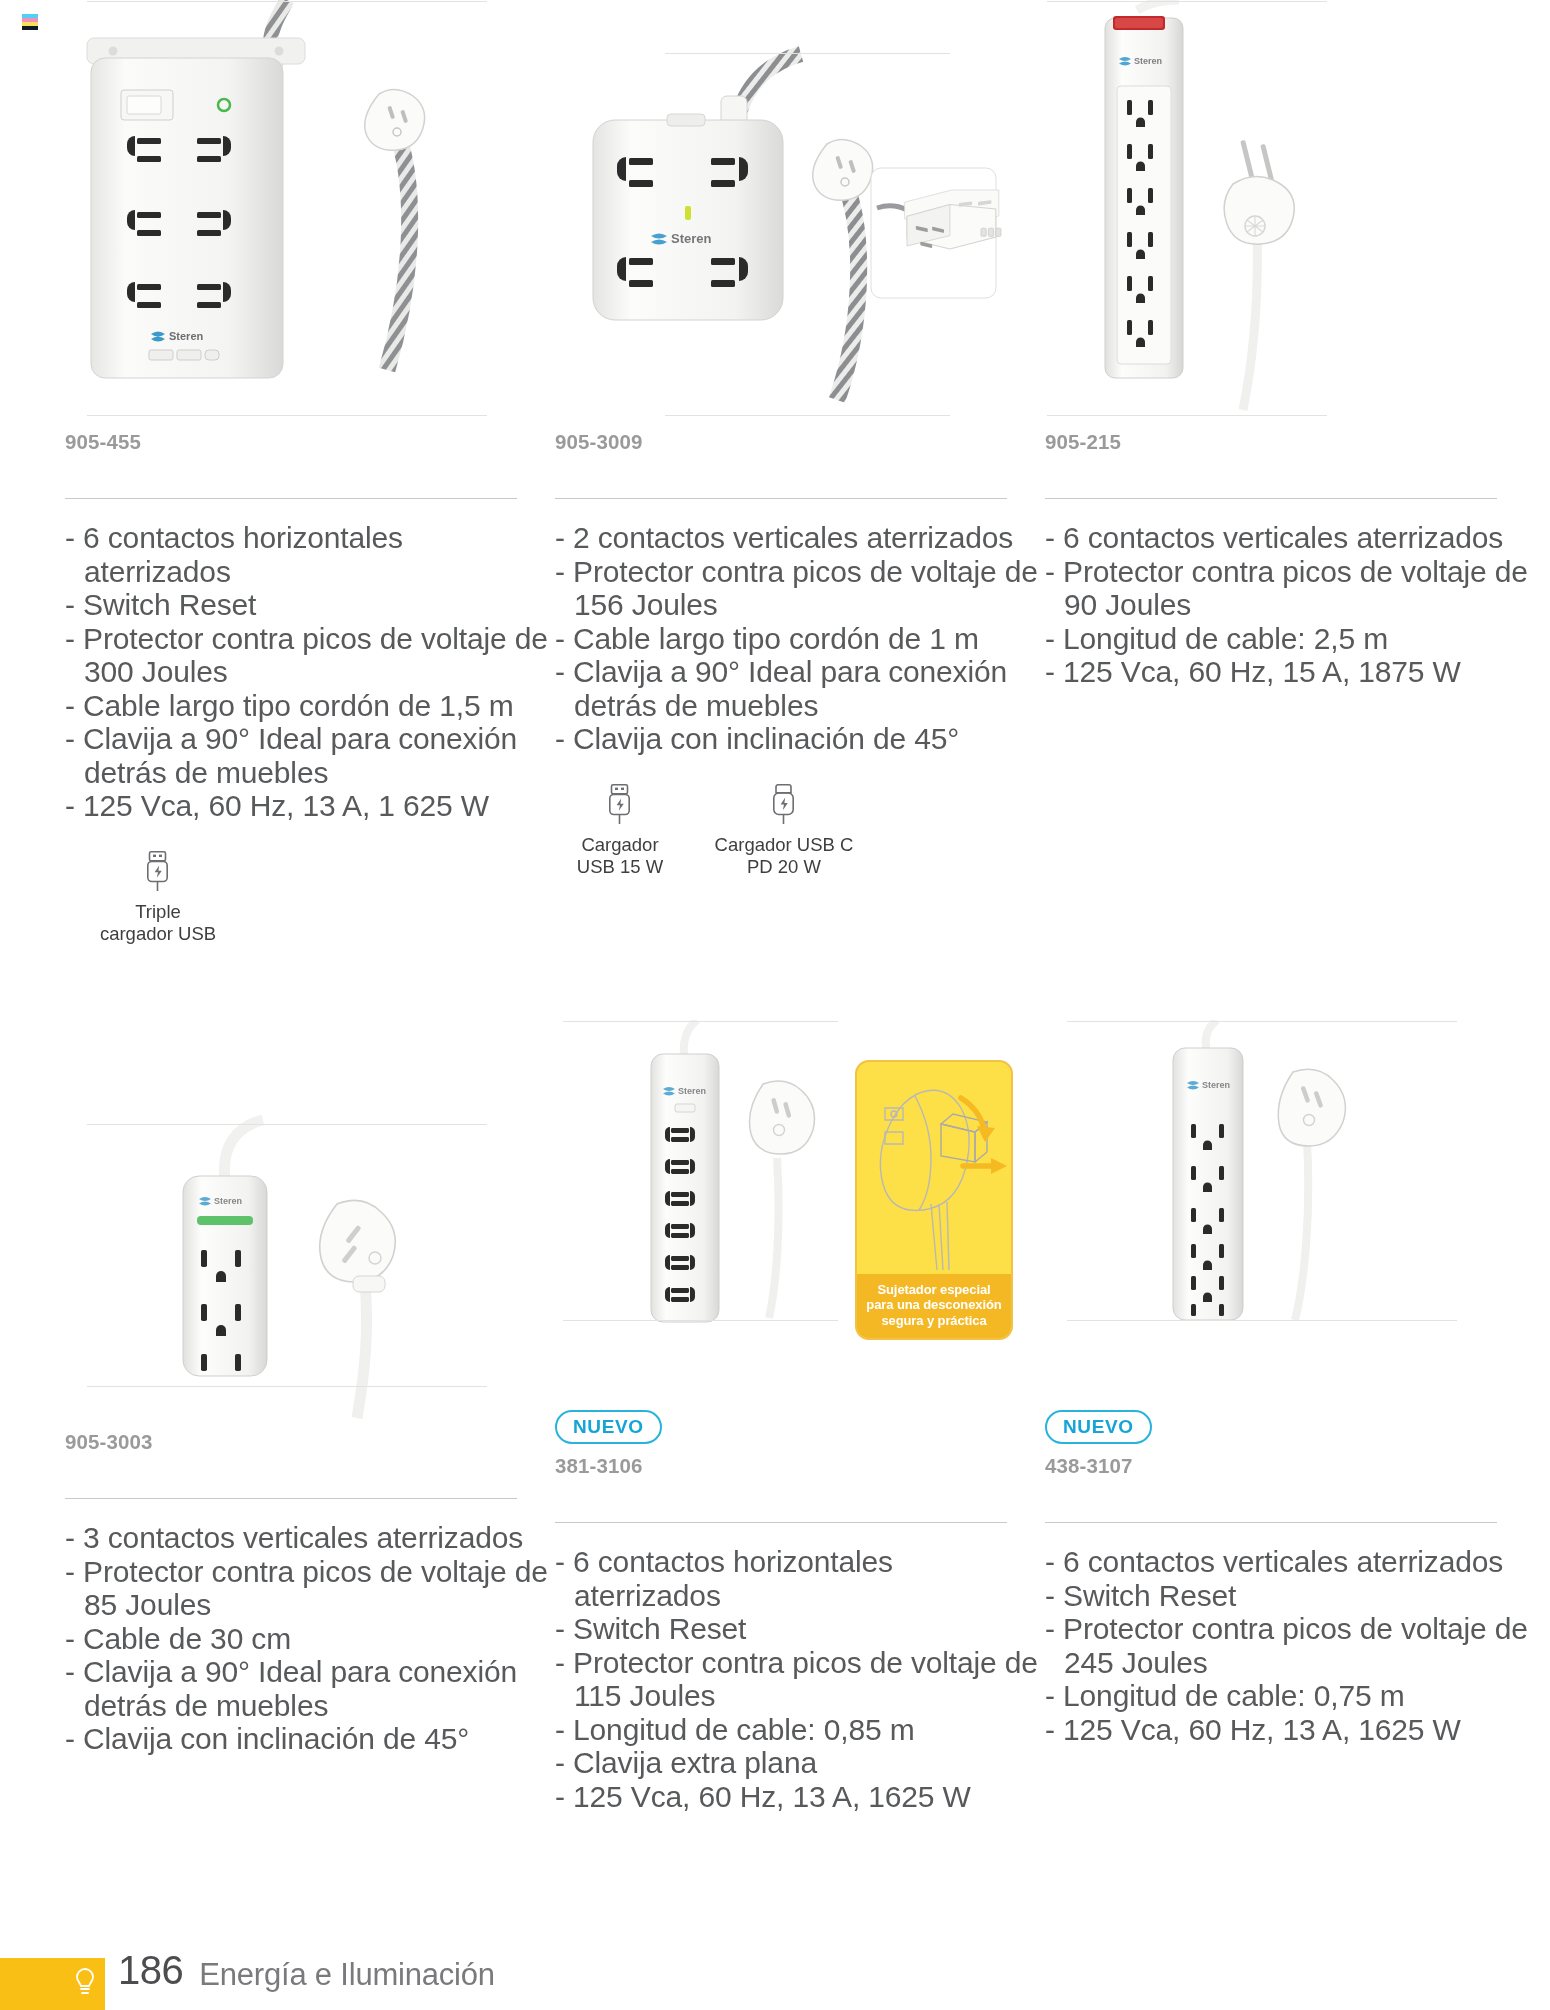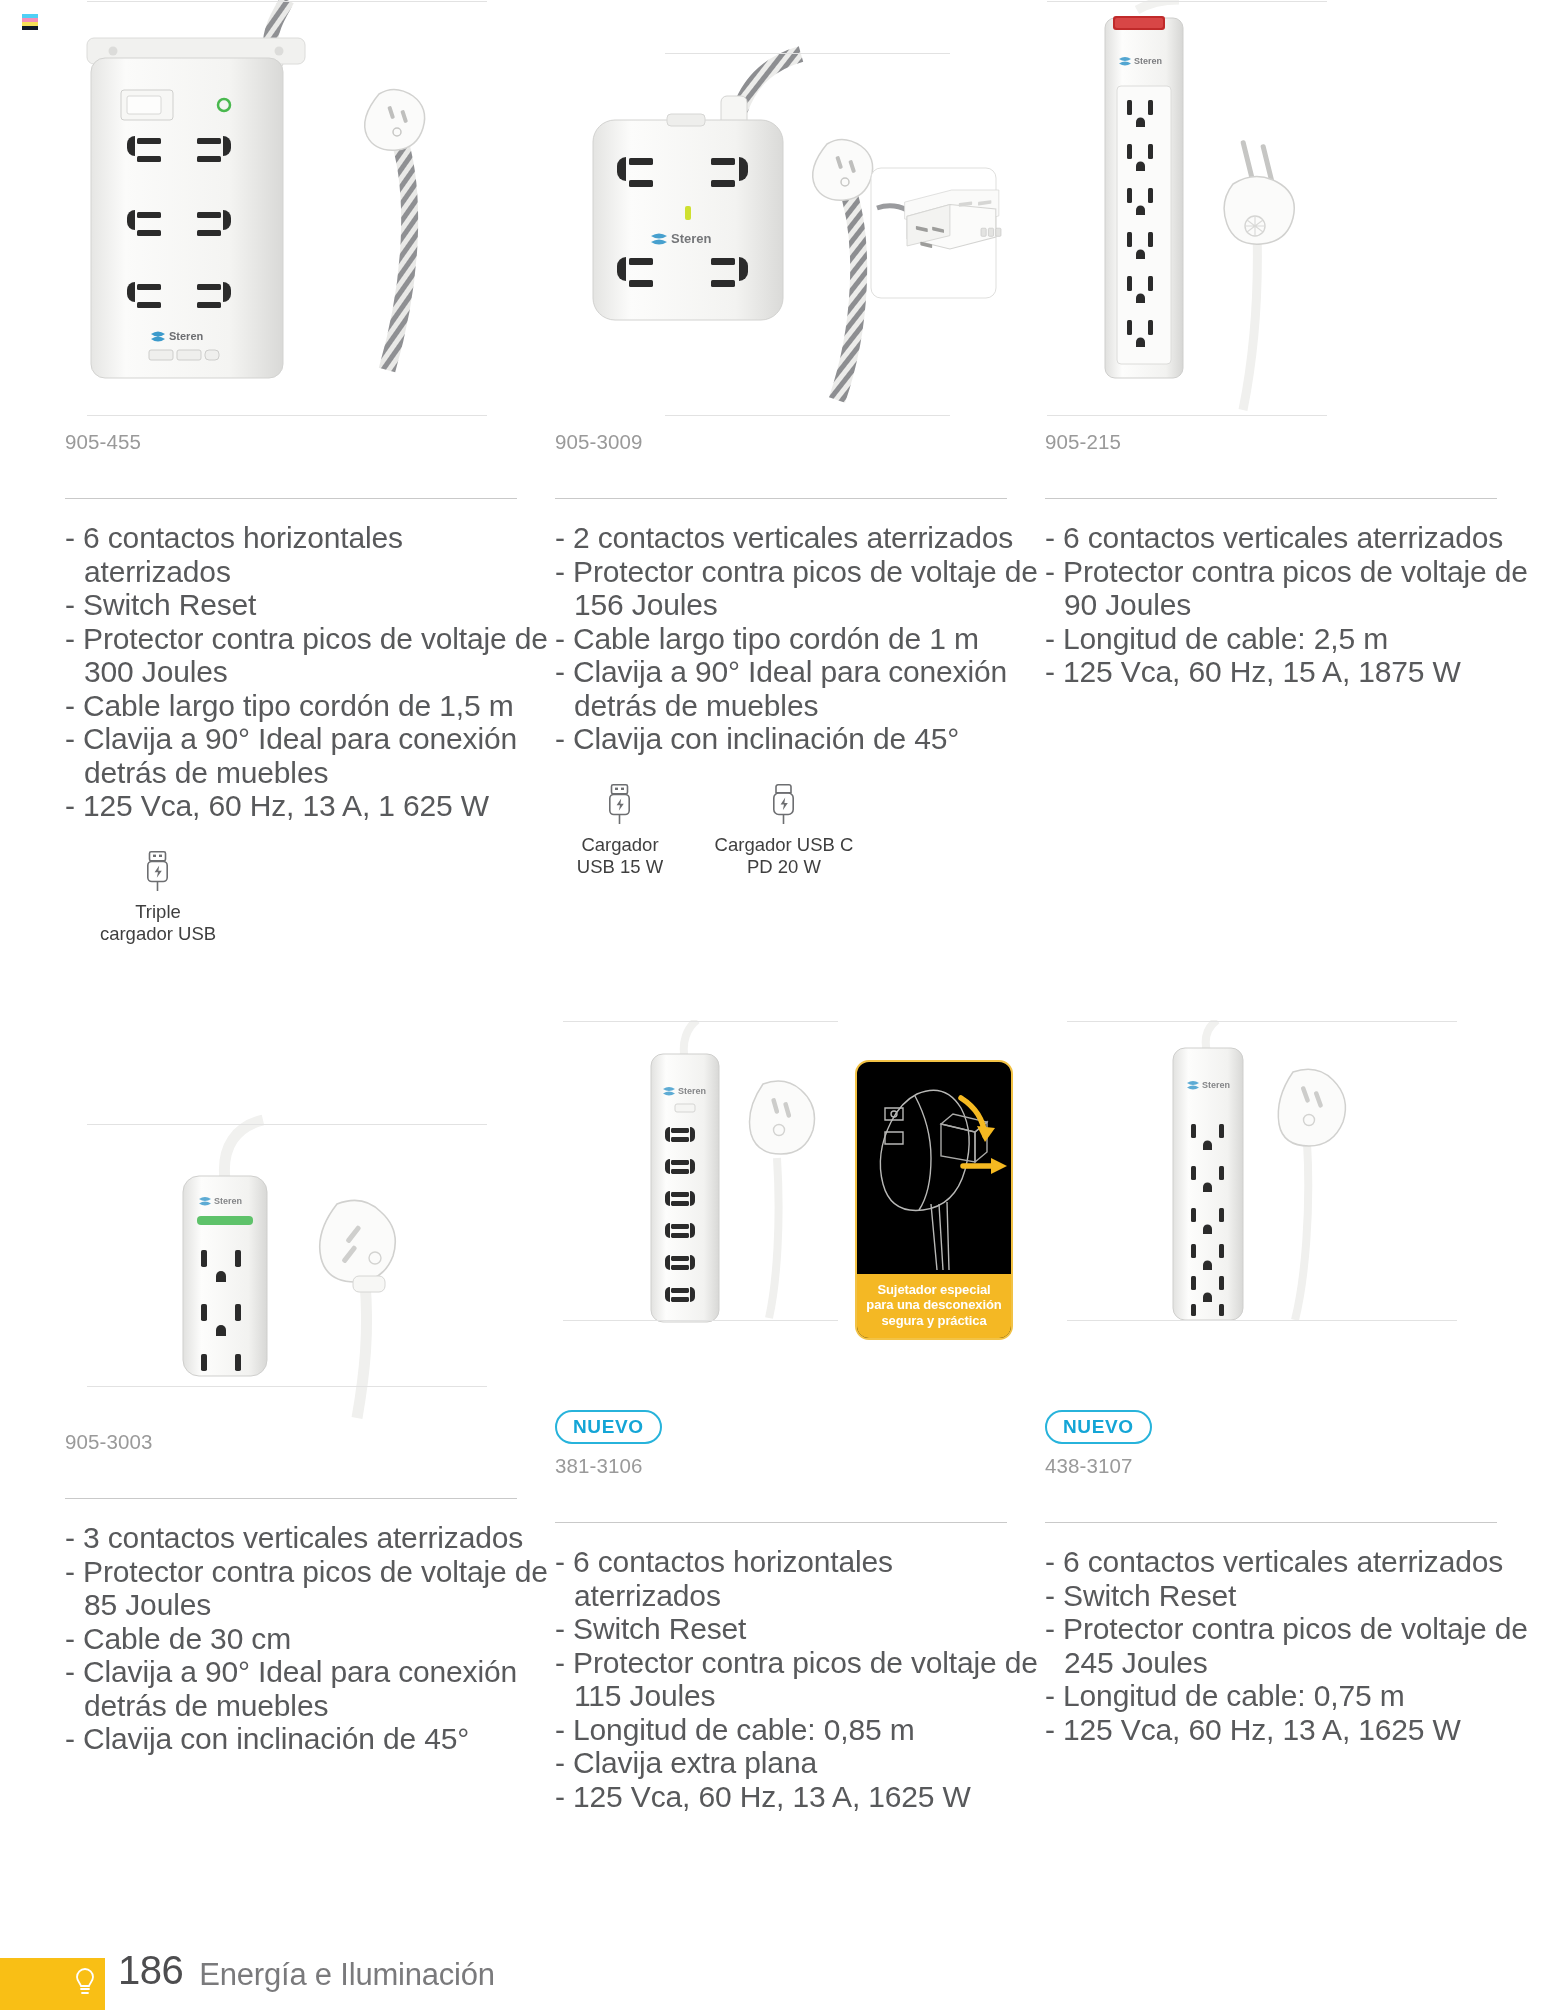--- a/index.html
+++ b/index.html
@@ -34,21 +34,21 @@
   .stage.row2 { height: 400px; }
 
   
   .hair {
     position: absolute; height: 1px; background: #e2e2e2;
   }
 
   
   .sku {
     font-size: 20.5px; color: #9a9a9a; letter-spacing: .1px;
-    font-weight: 400; margin-top: 10px;
+    font-weight: 700; margin-top: 10px;
   }
   .rule { width: 452px; height: 1px; background: #c9c9c9; margin-top: 44px; }
   .specs { margin-top: 22px; }
   .spec {
     font-size: 30px; line-height: 33.5px; color: #58595b;
     padding-left: 19px; text-indent: -19px; letter-spacing: -.15px;
     white-space: pre-line;
   }
   .badge-nuevo {
     display: inline-block; border: 2px solid #27b3db; color: #14a5d6;
@@ -63,21 +63,21 @@
   .usbitem.wide { width: 150px; }
   .usbcap {
     margin-top: 8px; font-size: 18.5px; line-height: 22px;
     color: #3f3f3f; white-space: pre-line;
   }
 
   
   .callout {
     position: absolute; width: 158px; height: 280px;
     border: 2px solid #f2c245; border-radius: 14px; overflow: hidden;
-    background: #000000;
+    background: #fde047;
   }
   .callout-banner {
     position: absolute; left: 0; right: 0; bottom: 0;
     background: #f4b824; color: #fff;
     font-size: 13px; line-height: 15.5px; font-weight: 700;
     text-align: center; padding: 8px 4px 10px; white-space: pre-line;
     letter-spacing: -.1px;
   }
 
   

